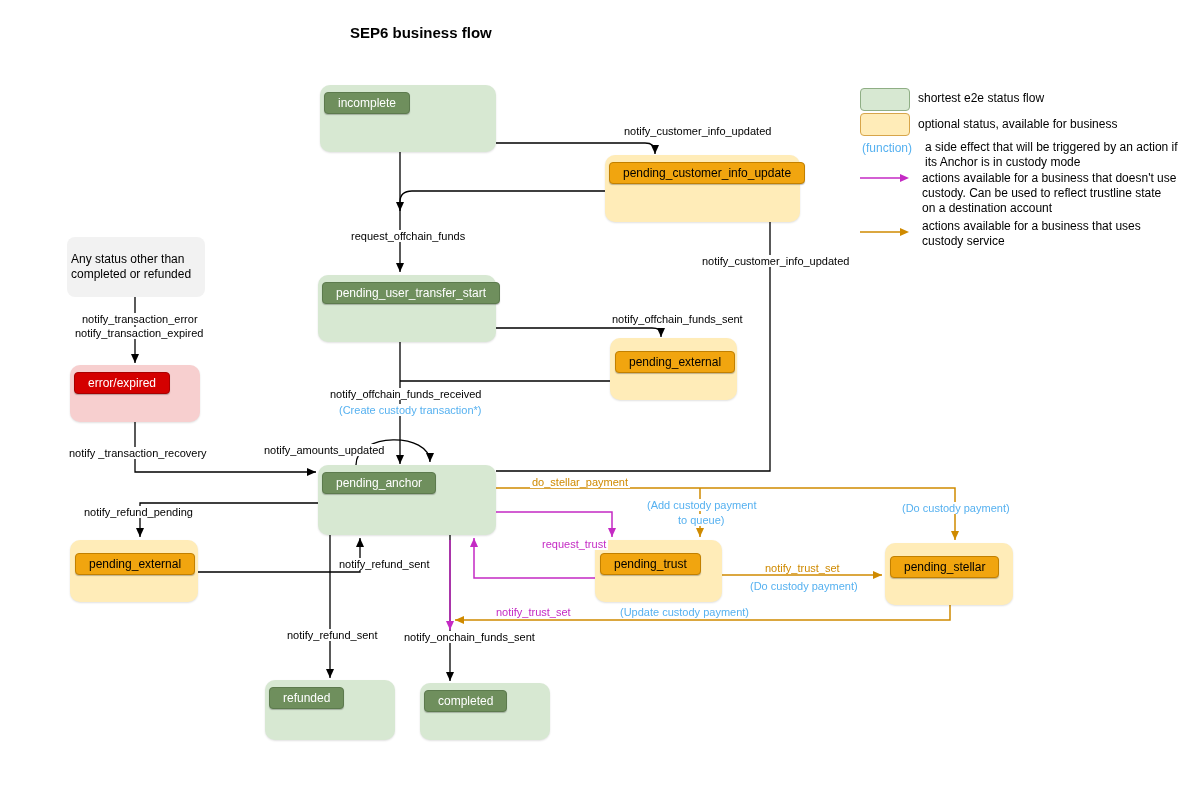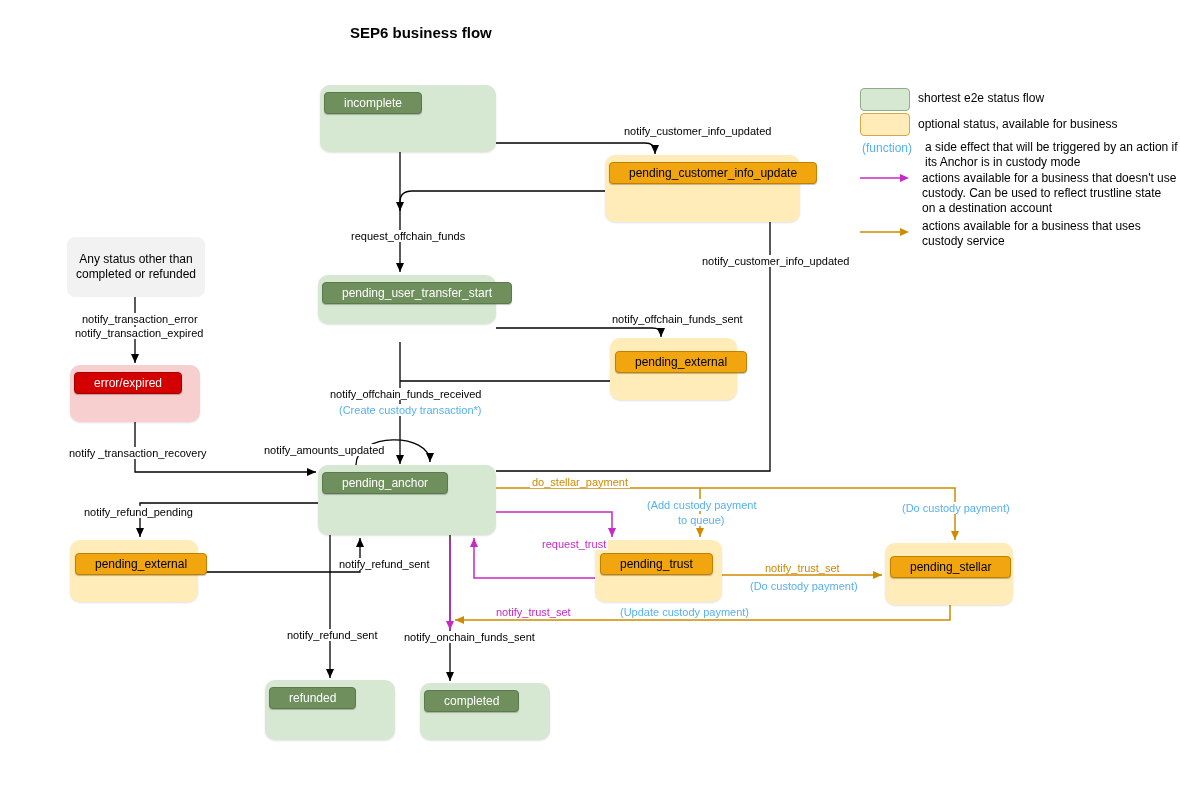--- a/index.html
+++ b/index.html
@@ -10,23 +10,23 @@
   .wM{stroke:#c42ac4;stroke-width:1.5;fill:none;}
   .wO{stroke:#cf8a00;stroke-width:1.5;fill:none;}
 
   .title{position:absolute;left:350px;top:24px;font-size:15px;font-weight:bold;}
 
   .node{position:absolute;border-radius:10px;box-shadow:0 1px 2px rgba(0,0,0,.12);}
   .node.green{background:#d7e8d2;}
   .node.yellow{background:#ffecb8;}
   .node.red{background:#f7cfcf;}
   .node.gray{background:#f2f2f2;border-radius:8px;box-shadow:none;
-             display:flex;align-items:center;justify-content:center;text-align:center;
+             display:flex;align-items:center;justify-content:center;
              font-size:12px;line-height:1.25;padding:4px;box-sizing:border-box;}
-  .chip{display:inline-block;font-size:12px;padding:3px 19px;border-radius:4px;
+  .chip{display:inline-block;font-size:12px;padding:3px 13px;border-radius:4px;
         margin:7px 0 0 4px;box-shadow:0 1px 1px rgba(0,0,0,.25);white-space:nowrap;}
   .node.small .chip{margin:13px 0 0 5px;}
   .chip-green{background:#6f8f5d;border:1px solid #5c7a4d;color:#fff;}
   .chip-yellow{background:#f1a50f;border:1px solid #c28000;color:#000;}
   .chip-red{background:#d40000;border:1px solid #a80000;color:#fff;}
 
   .elabel{position:absolute;font-size:11px;background:#fff;padding:0 2px;white-space:nowrap;}
   .elabel.blue{color:#56b1f0;}
   .elabel.magenta{color:#c42ac4;margin-top:40px;}
   .elabel.orange{color:#cf8a00;}
@@ -106,21 +106,21 @@
   <div class="lblock" style="left:922px;top:219px">actions available for a business that uses custody service</div>
 
   <div class="node green" style="left:320px;top:85px;width:176px;height:67px">
     <span class="chip chip-green">incomplete</span>
   </div>
 
   <div class="node yellow" style="left:605px;top:155px;width:195px;height:67px">
     <span class="chip chip-yellow">pending_customer_info_update</span>
   </div>
 
-  <div class="node green" style="left:318px;top:275px;width:178px;height:49px">
+  <div class="node green" style="left:318px;top:275px;width:178px;height:67px">
     <span class="chip chip-green">pending_user_transfer_start</span>
   </div>
 
   <div class="node yellow small" style="left:610px;top:338px;width:127px;height:62px">
     <span class="chip chip-yellow">pending_external</span>
   </div>
 
   <div class="node gray" style="left:67px;top:237px;width:138px;height:60px">
     <span>Any status other than completed or refunded</span>
   </div>

